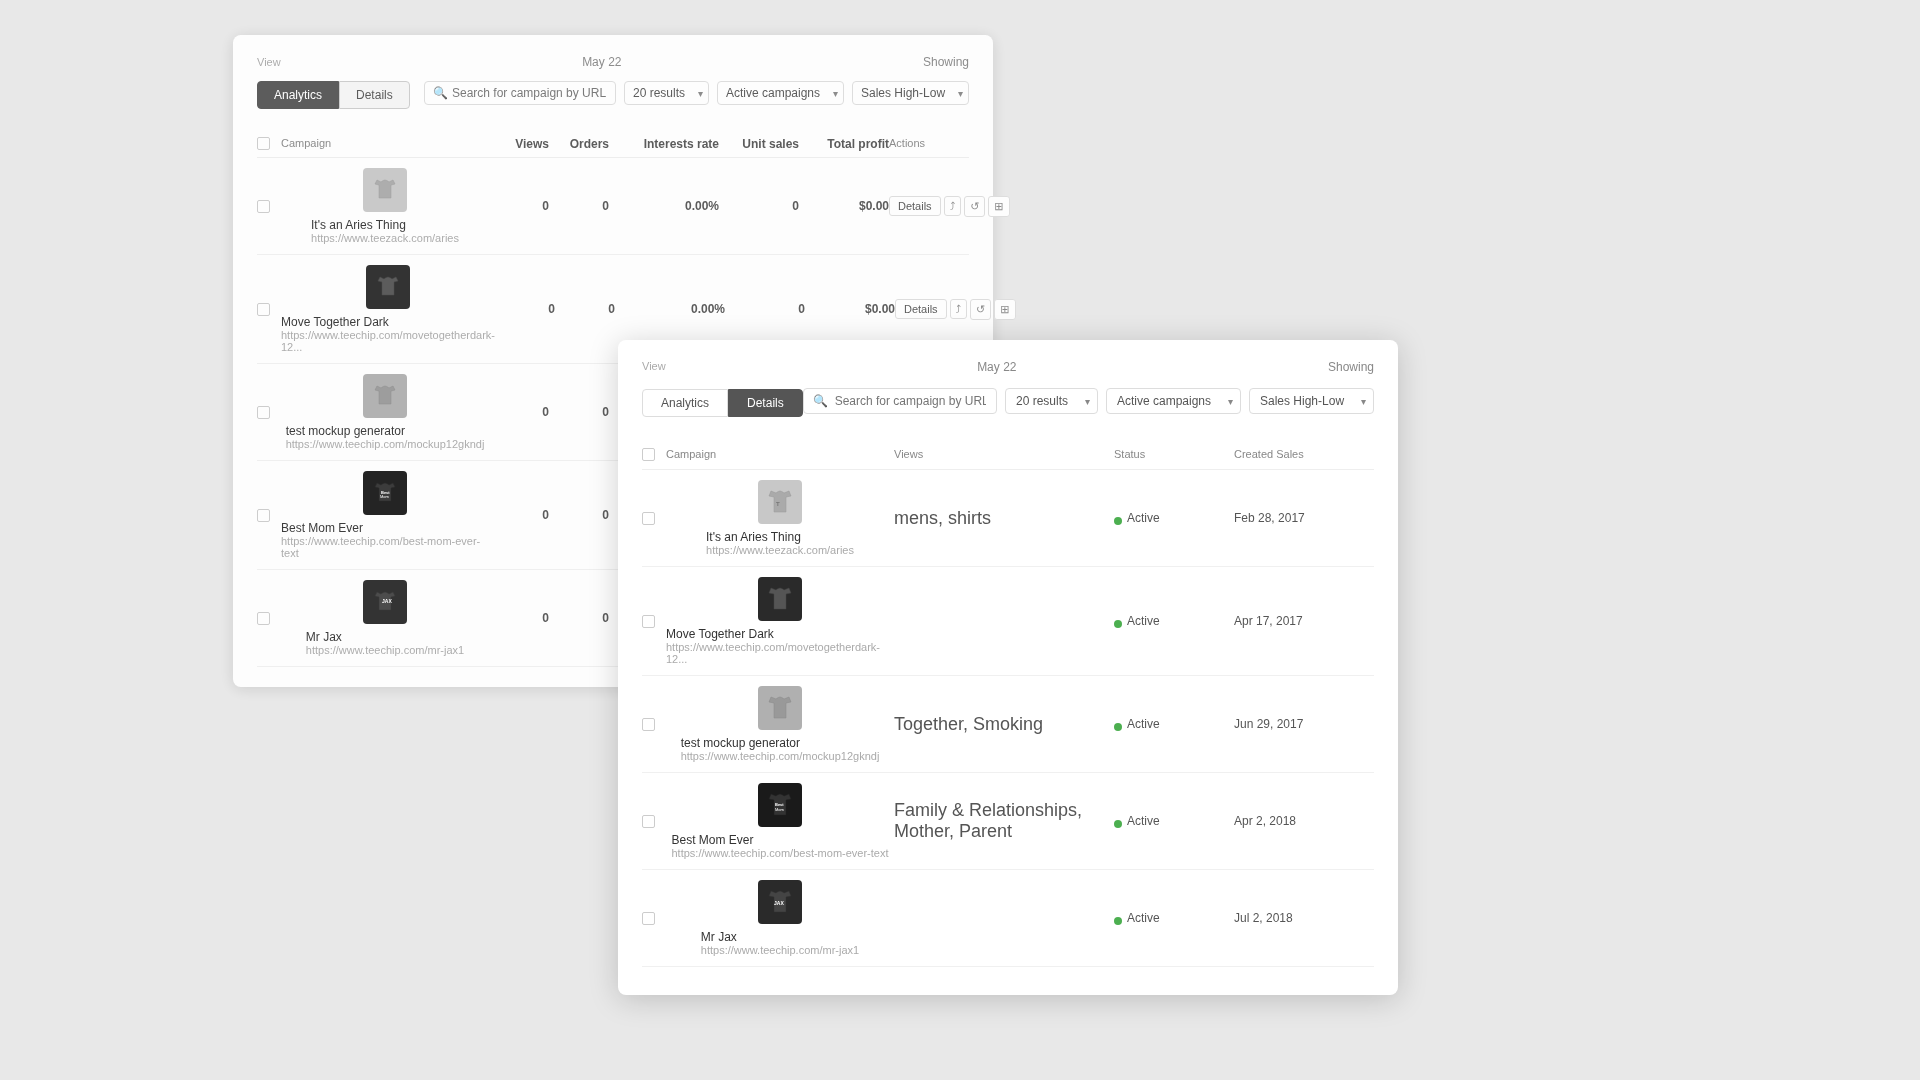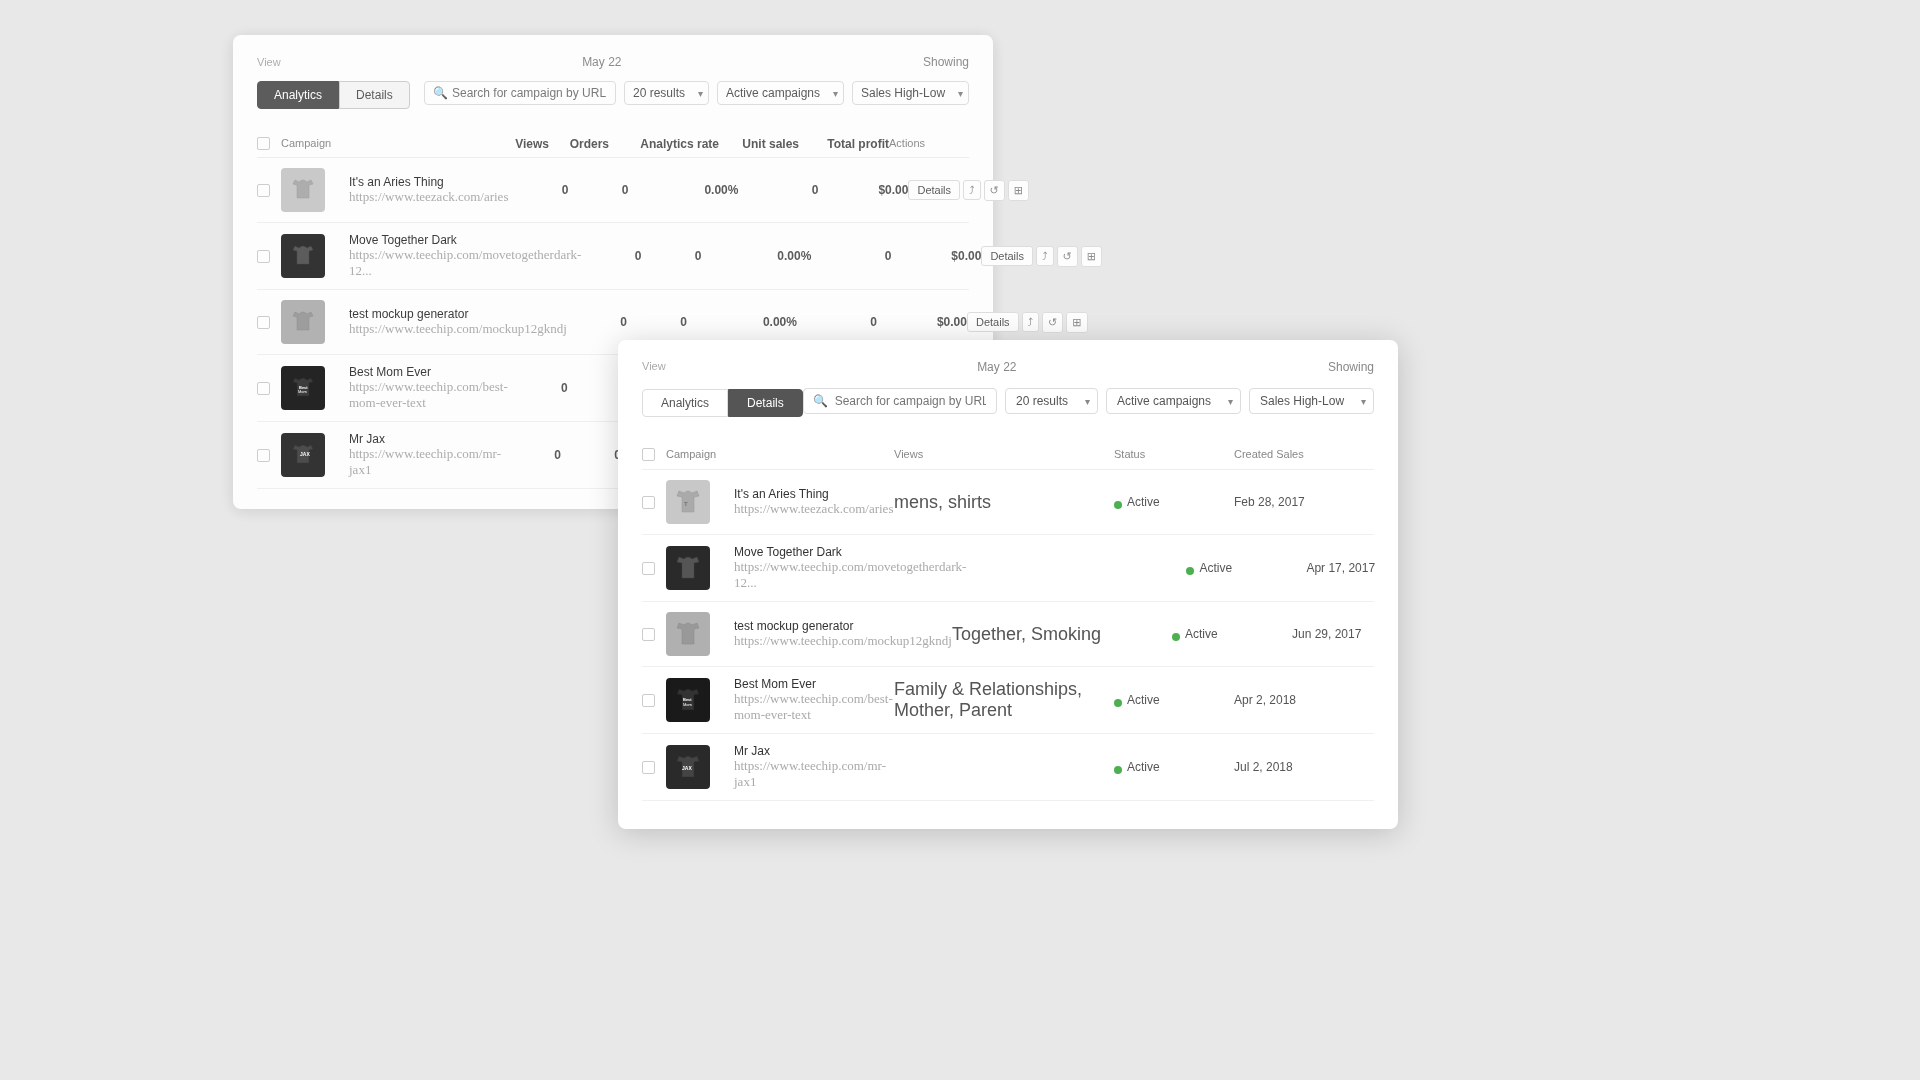--- a/index.html
+++ b/index.html
@@ -161,21 +161,22 @@
       display: grid;
       grid-template-columns: 24px 1fr 60px 60px 110px 80px 90px 80px;
       padding: 10px 0;
       border-bottom: 1px solid #f0f0f0;
       align-items: center;
     }
 
     .campaign-cell {
       display: flex;
       align-items: center;
-      gap: 24px;
+      gap: 6px;
+      flex-direction: column;
     }
 
     .thumb {
       width: 44px;
       height: 44px;
       border-radius: 4px;
       background: #ddd;
       flex-shrink: 0;
       overflow: hidden;
       display: flex;
@@ -183,23 +184,22 @@
       justify-content: center;
     }
 
     .campaign-name {
       font-size: 12px;
       font-weight: 500;
       color: #333;
     }
 
     .campaign-url {
-      font-size: 13px;
+      font-size: 11px;
       color: #aaa;
-      font-family: Liberation Serif, serif;
     }
 
     .num-cell {
       text-align: right;
       font-size: 12px;
       color: #555;
       font-weight: bold;
     }
 
     .action-btn {
@@ -442,21 +442,21 @@
       </div>
     </div>
 
     <div class="table-header">
       <div>
           <div class="cb"></div>
         </div>
       <div>Campaign</div>
       <div class="num-cell">Views</div>
       <div class="num-cell">Orders</div>
-      <div class="num-cell">Analytics rate</div>
+      <div class="num-cell">Interests rate</div>
       <div class="num-cell">Unit sales</div>
       <div class="num-cell">Total profit</div>
       <div>Actions</div>
     </div>
 
     <div class="table-row-back">
       <div class="checkbox-cell">
           <div class="cb"></div>
         </div>
       <div class="campaign-cell">

